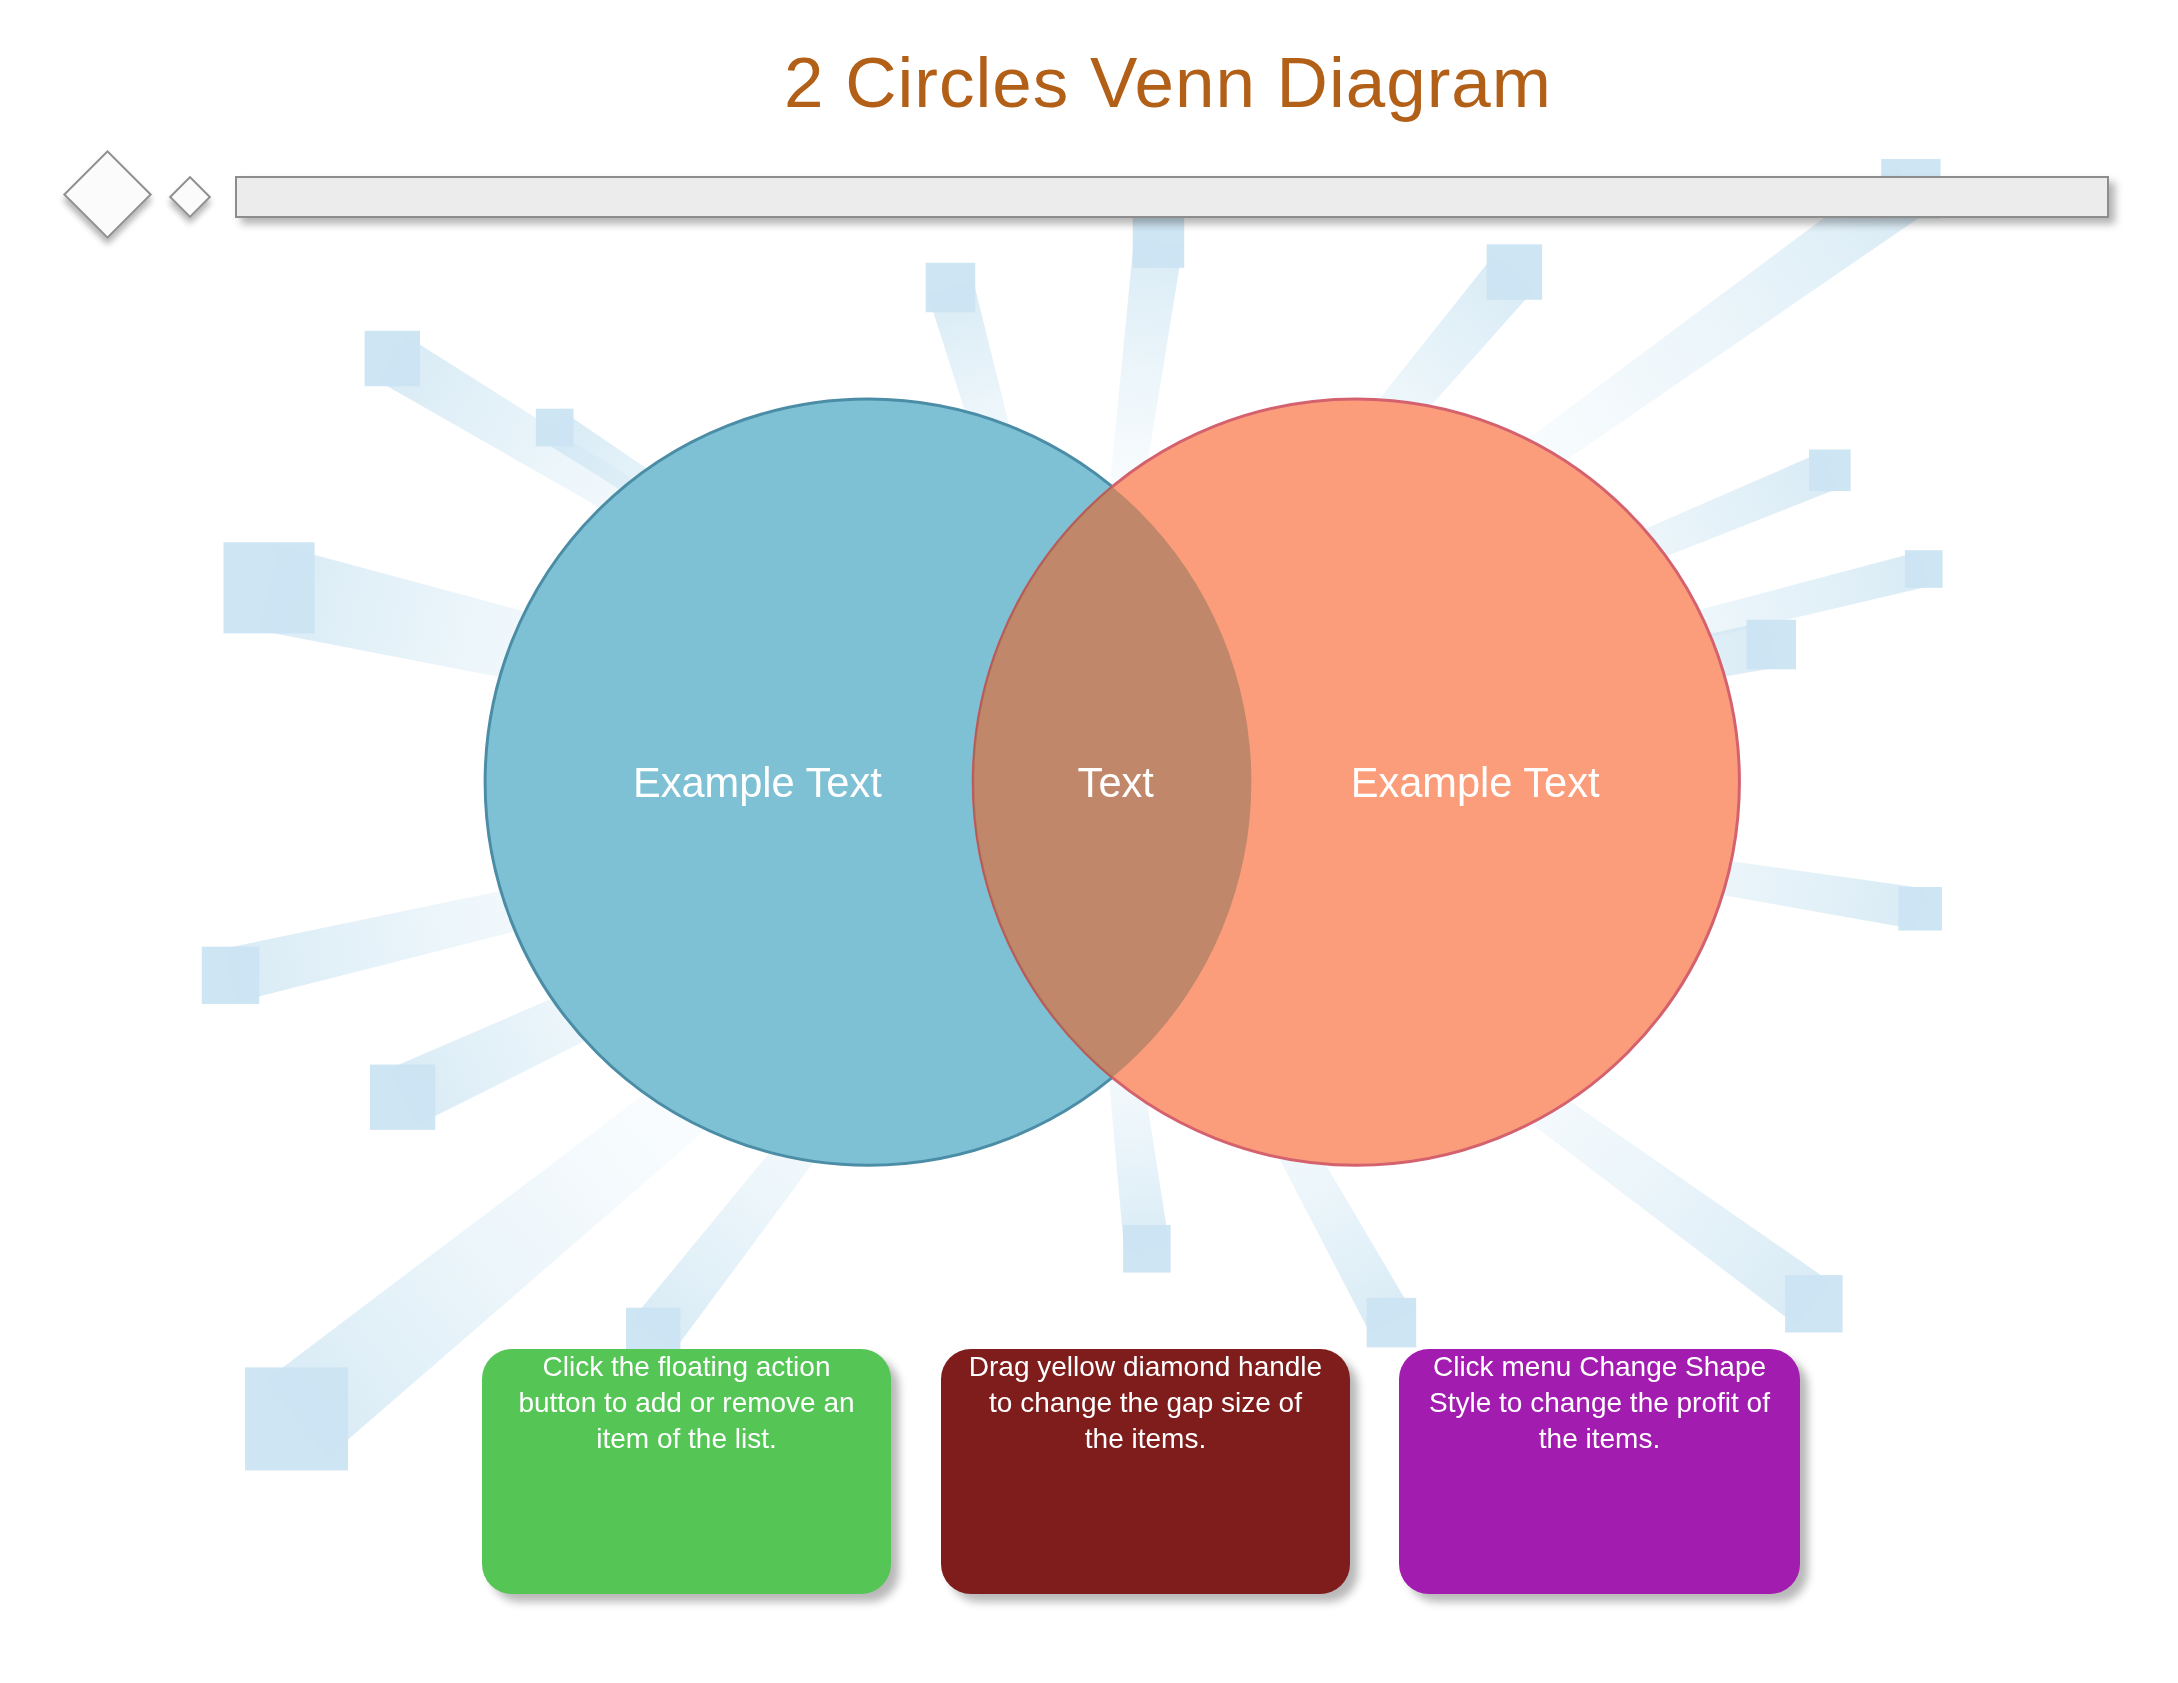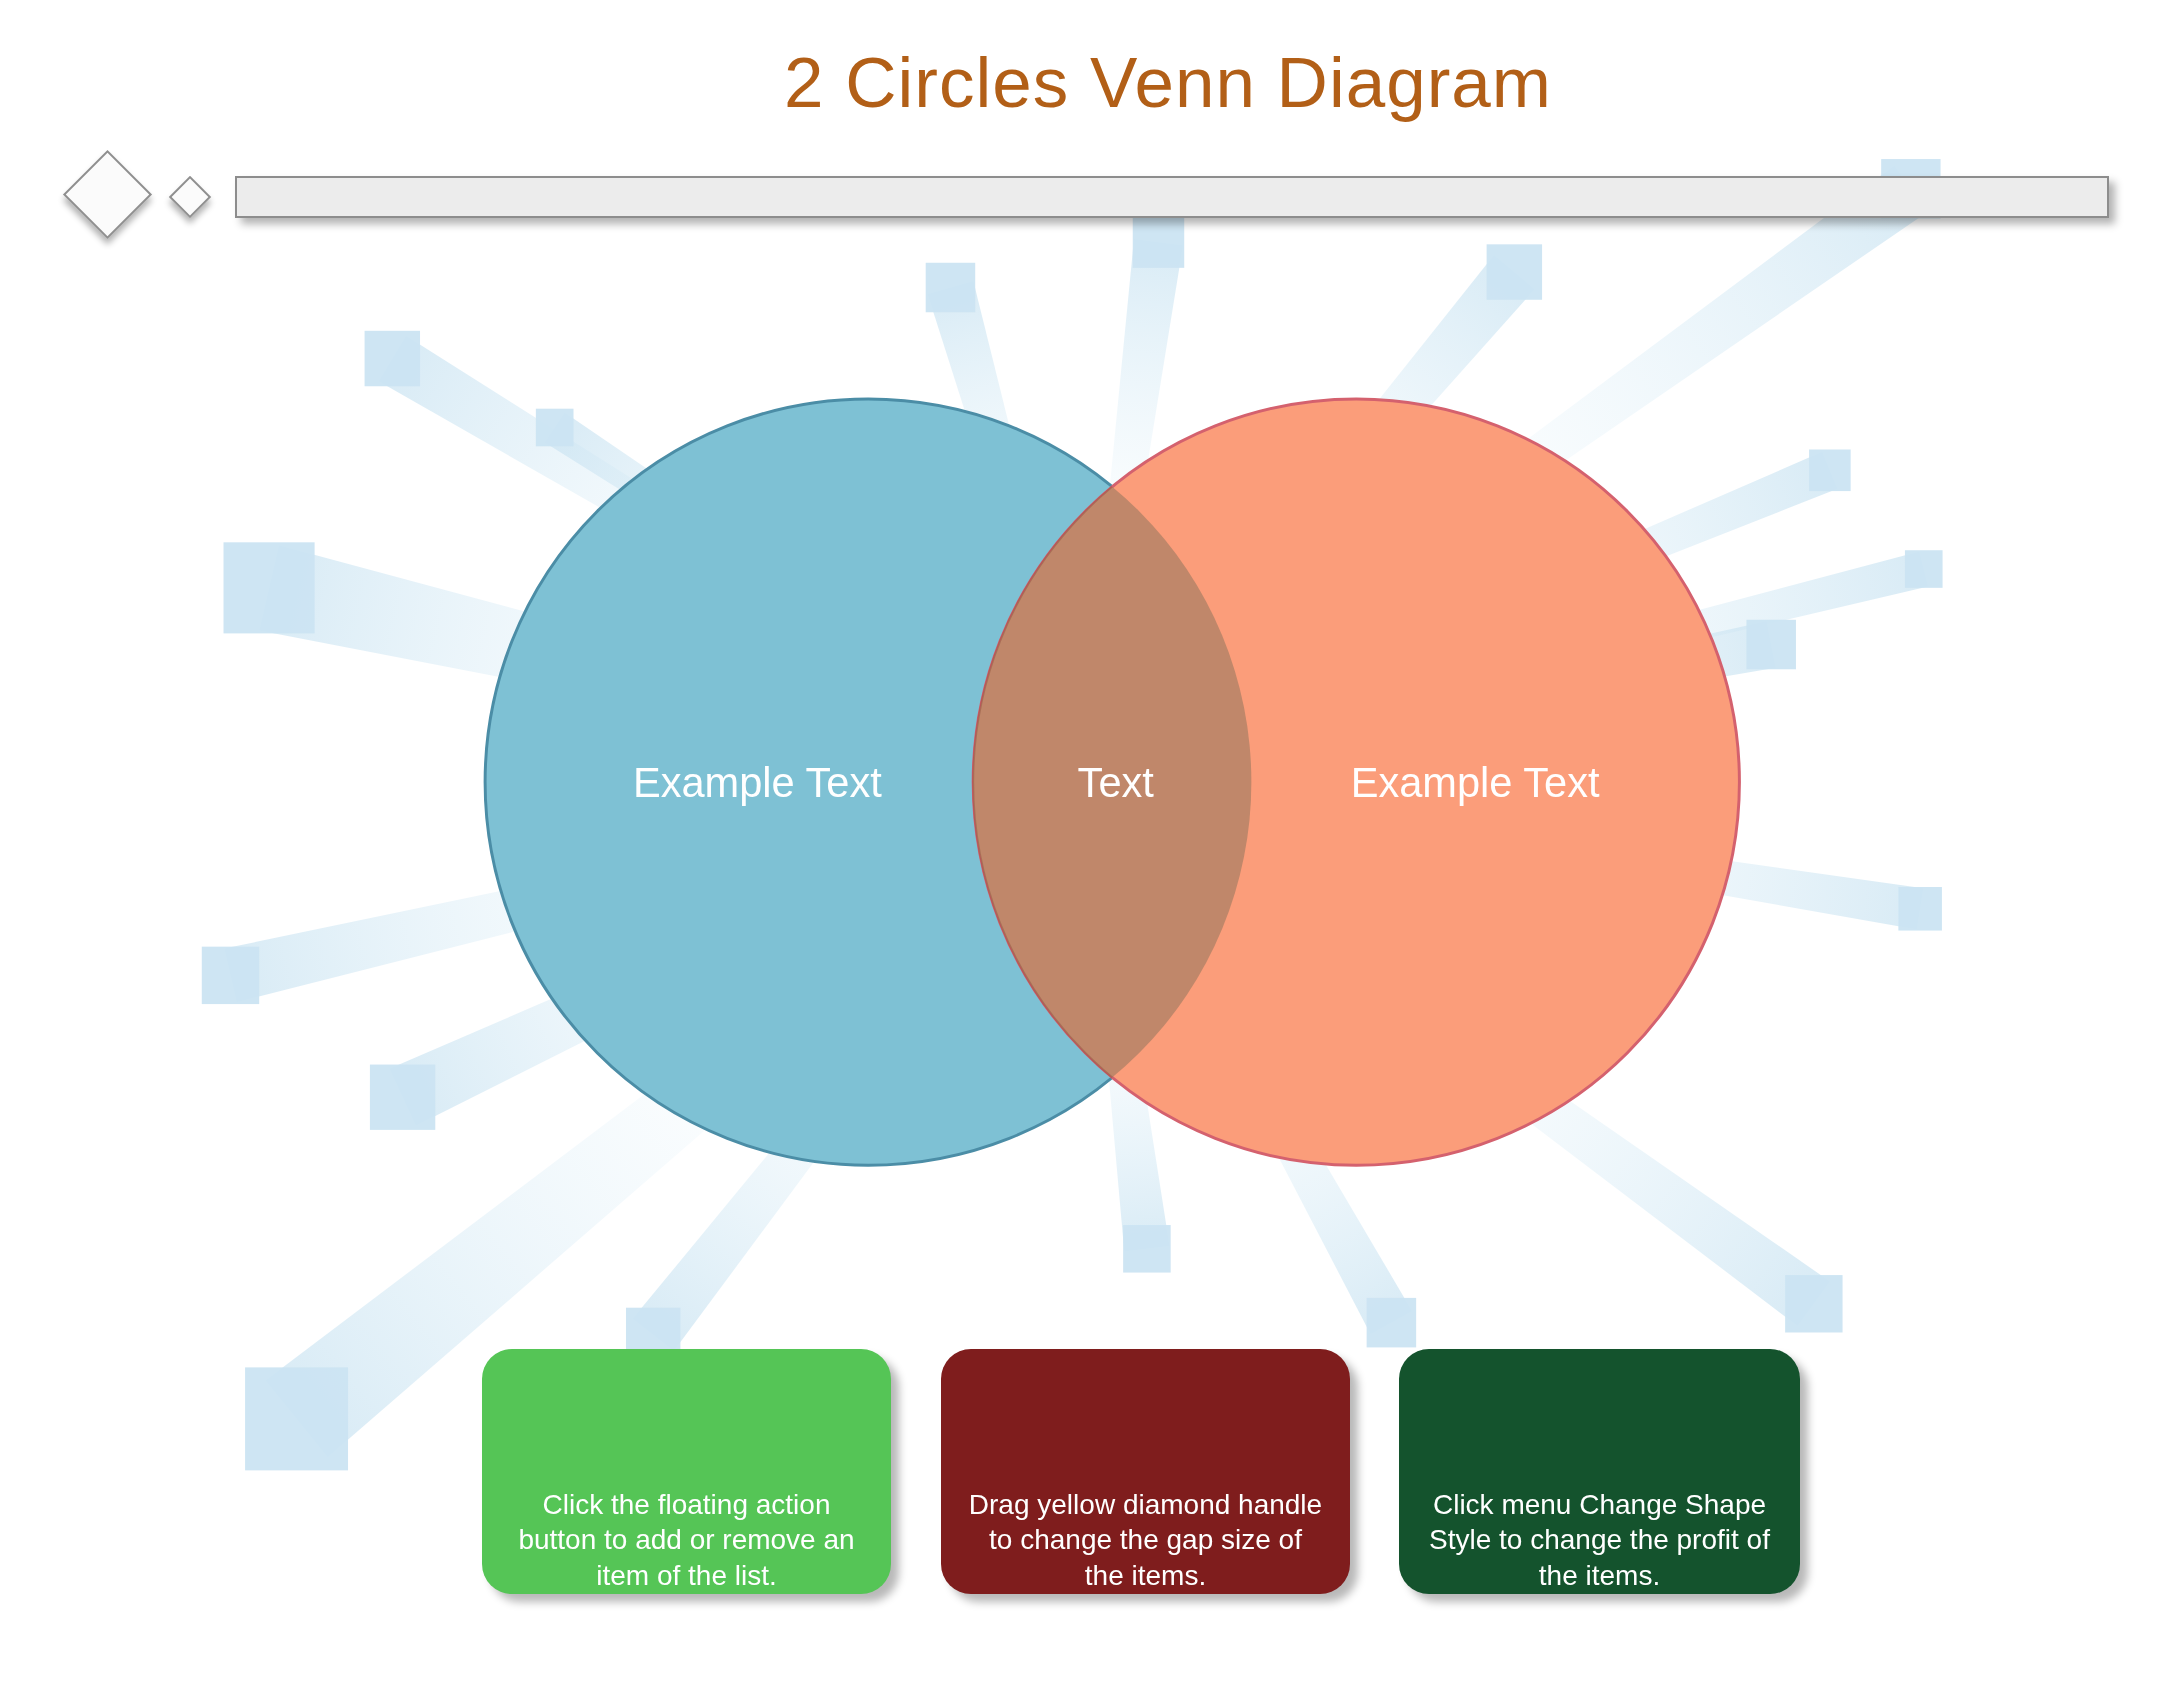--- a/index.html
+++ b/index.html
@@ -57,21 +57,21 @@
     font-size: 42px;
   }
   
   .card {
     position: absolute;
     top: 1349px;
     height: 245px;
     border-radius: 30px;
     box-shadow: 8px 8px 9px rgba(0,0,0,0.28);
     display: flex;
-    align-items: flex-end;
+    align-items: flex-start;
     justify-content: center;
     box-sizing: border-box;
     padding: 0 26px;
   }
   .card-text {
     font-size: 28px;
     line-height: 1.28;
     text-align: center;
   }
   .card1 { left: 482px;  width: 409px; }
@@ -223,18 +223,18 @@
   <div class="top-bar"></div>
 
   <div class="card card1" style="background-color: rgb(85, 197, 86);">
     <div class="card-text" style="color: rgb(255, 255, 255);">Click the floating action button to add or remove an item of the list.</div>
   </div>
 
   <div class="card card2" style="background-color: #7f1d1d;">
     <div class="card-text" style="color: rgb(255, 255, 255);">Drag yellow diamond handle to change the gap size of the items.</div>
   </div>
 
-  <div class="card card3" style="background-color: #14532d;">
+  <div class="card card3" style="background-color: #a21caf;">
     <div class="card-text" style="color: rgb(255, 255, 255);">Click menu Change Shape Style to change the profit of the items.</div>
   </div>
 
 </div>
 
 
 </body></html>

